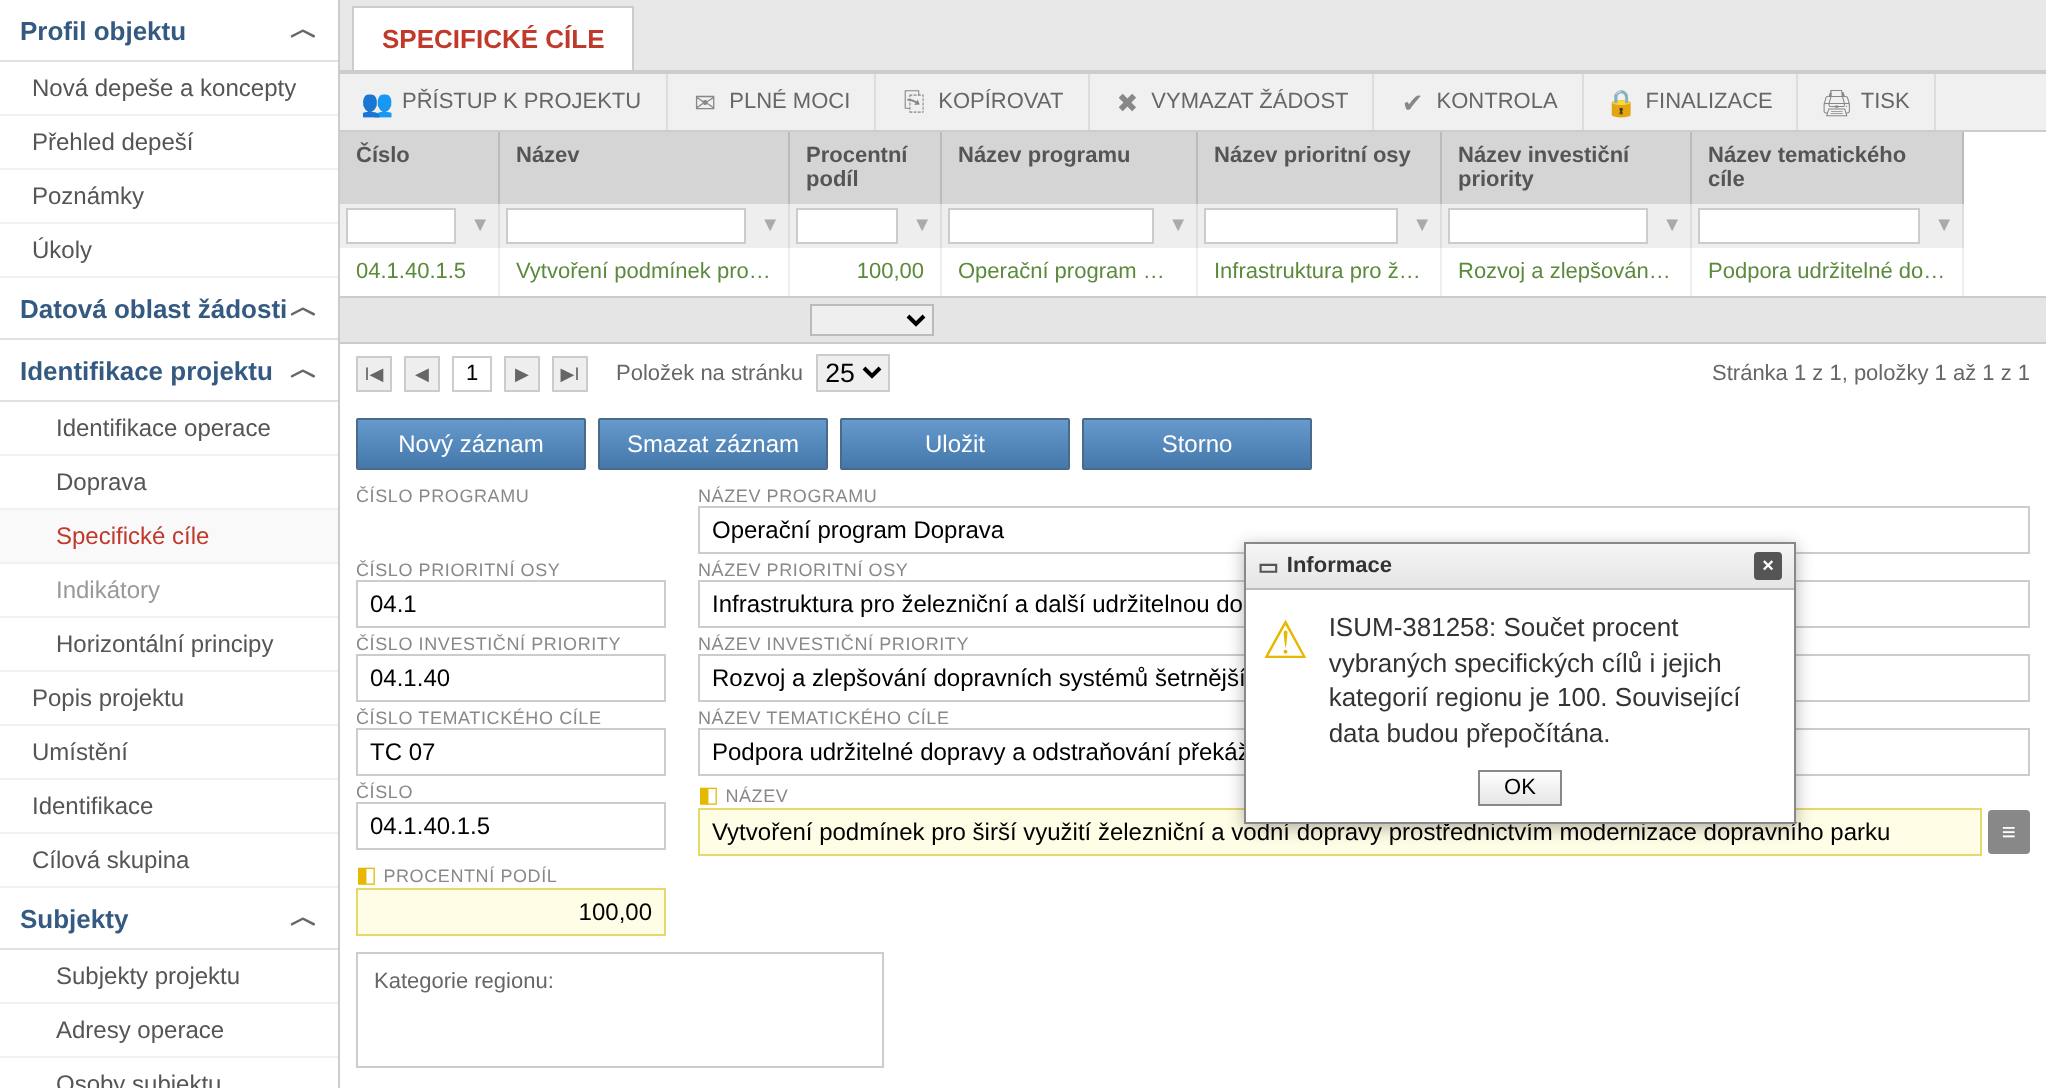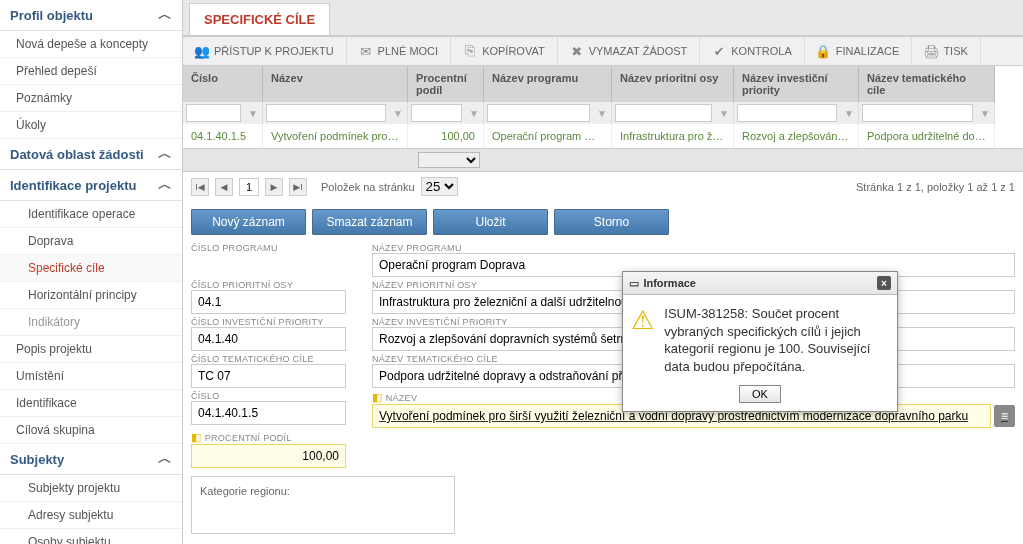--- a/index.html
+++ b/index.html
@@ -1,18 +1,18 @@
 <!DOCTYPE html>
 <html><head>
 <meta charset="utf-8">
 <style>
 * { margin: 0; padding: 0; box-sizing: border-box; }
 body { font-family: Arial, sans-serif; font-size: 12px; background: #f5f5f5; color: #333; width: 1023px; height: 544px; overflow: hidden; position: relative; }
 .main { display: flex; height: 100%; }
-.sidebar { width: 183px; background: #fff; border-right: 1px solid #ccc; overflow-y: auto; }
+.sidebar { width: 170px; background: #fff; border-right: 1px solid #ccc; overflow-y: auto; }
 .content { flex: 1; background: #fff; overflow: hidden; }
 
 .sb-hdr { display: flex; justify-content: space-between; align-items: center; padding: 6px 10px; font-weight: bold; color: #355a82; border-bottom: 1px solid #e0e0e0; cursor: pointer; font-size: 13px; }
 .sb-hdr.dark { color: #355a82; }
 .sb-item { padding: 6px 10px 6px 16px; color: #555; cursor: pointer; border-bottom: 1px solid #f0f0f0; font-size: 12px; }
 .sb-item.sub { padding-left: 28px; }
 .sb-item.active { color: #c0392b; background: #f9f9f9; }
 .sb-item.lighter { color: #999; }
 .chev { color: #666; font-size: 14px; }
 
@@ -36,30 +36,30 @@
 
 .pager { display: flex; align-items: center; padding: 5px 8px; gap: 6px; font-size: 11px; color: #666; }
 .pg-btn { width: 18px; height: 18px; border: 1px solid #ccc; background: #eee; display: inline-flex; align-items: center; justify-content: center; cursor: pointer; font-size: 9px; }
 .pg-cur { width: 20px; height: 18px; border: 1px solid #ccc; text-align: center; font-size: 11px; }
 .pg-info { margin-left: auto; }
 
 .btn-row { display: flex; gap: 6px; padding: 8px; }
 .btn { flex: 0 0 auto; width: 115px; text-align: center; padding: 5px 0; color: #fff; border: 1px solid #4a6a8a; cursor: pointer; font-size: 12px; background: linear-gradient(#6699cc, #4477aa); border-radius: 1px; }
 
 .form { padding: 0 8px 8px; }
-.frm-row { display: flex; gap: 26px; margin-bottom: 3px; }
+.frm-row { display: flex; gap: 16px; margin-bottom: 3px; }
 .frm-col.n { flex: 0 0 155px; }
 .frm-col.w { flex: 1; }
 .frm-lbl { font-size: 9px; color: #888; letter-spacing: 0.3px; text-transform: uppercase; display: flex; align-items: center; gap: 3px; }
 .frm-lbl .req { color: #e6b800; font-size: 11px; }
 .frm-inp { width: 100%; border: 1px solid #ccc; padding: 4px 6px; font-size: 12px; background: #fff; }
 .frm-inp.yellow { background: #fffde5; border-color: #e6d96a; }
 .frm-inp.right { text-align: right; }
 .menu-ico { width: 22px; height: 22px; background: #888; display: inline-flex; align-items: center; justify-content: center; color: #fff; margin-left: 3px; border-radius: 2px; }
-.input-wrap { display: flex; align-items: center; text-decoration: underline; }
+.input-wrap { display: flex; align-items: center; }
 
 .region-box { border: 1px solid #ccc; padding: 8px; width: 264px; height: 58px; margin-top: 8px; font-size: 11px; color: #666; }
 
 .modal { position: absolute; top: 271px; left: 622px; width: 276px; background: #fff; border: 1px solid #888; box-shadow: 0 2px 8px rgba(0,0,0,0.3); z-index: 100; }
 .m-title { display: flex; align-items: center; justify-content: space-between; background: linear-gradient(#f5f5f5, #e5e5e5); border-bottom: 1px solid #bbb; padding: 4px 6px; font-size: 11px; font-weight: bold; }
 .m-t-l { display: flex; align-items: center; gap: 4px; }
 .m-close { cursor: pointer; width: 14px; height: 14px; background: #555; color: #fff; border-radius: 2px; display: inline-flex; align-items: center; justify-content: center; font-size: 10px; }
 .m-body { display: flex; padding: 10px 8px 6px; gap: 10px; }
 .m-ico { width: 32px; font-size: 26px; color: #e6b800; text-align: center; }
 .m-msg { font-size: 13px; line-height: 1.35; color: #333; }
@@ -85,34 +85,34 @@
         <span class="chev">︿</span>
       </div>
 
     <div class="sb-hdr dark">
         <span>Identifikace projektu</span>
         <span class="chev">︿</span>
       </div>
     <div class="sb-item sub">Identifikace operace</div>
     <div class="sb-item sub">Doprava</div>
     <div class="sb-item sub active">Specifické cíle</div>
+    <div class="sb-item sub lighter">Indikátory</div>
     <div class="sb-item sub">Horizontální principy</div>
-    <div class="sb-item sub lighter">Indikátory</div>
 
     <div class="sb-item">Popis projektu</div>
     <div class="sb-item">Umístění</div>
     <div class="sb-item">Identifikace</div>
     <div class="sb-item">Cílová skupina</div>
 
     <div class="sb-hdr dark">
         <span>Subjekty</span>
         <span class="chev">︿</span>
       </div>
     <div class="sb-item sub">Subjekty projektu</div>
-    <div class="sb-item sub">Adresy subjektu</div>
+    <div class="sb-item sub">Adresy operace</div>
     <div class="sb-item sub">Osoby subjektu</div>
 
   </div>
 
   <div class="content">
     <div class="tab-bar">
       <div class="tab">SPECIFICKÉ CÍLE</div>
     </div>
 
     <div class="toolbar">

